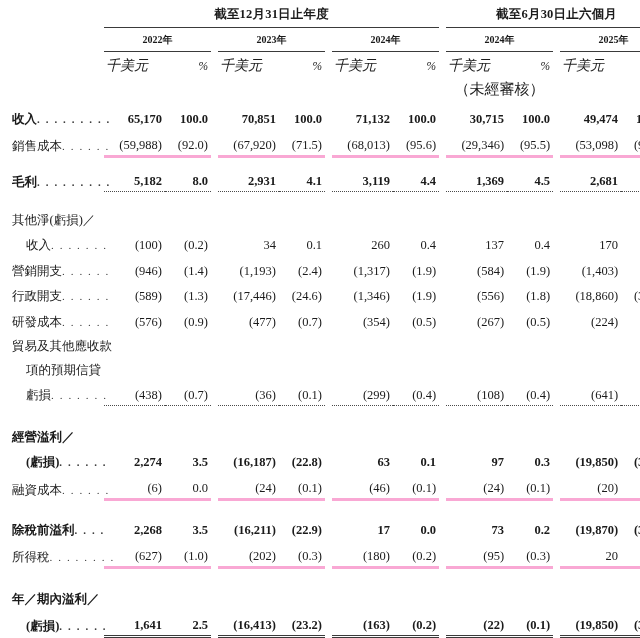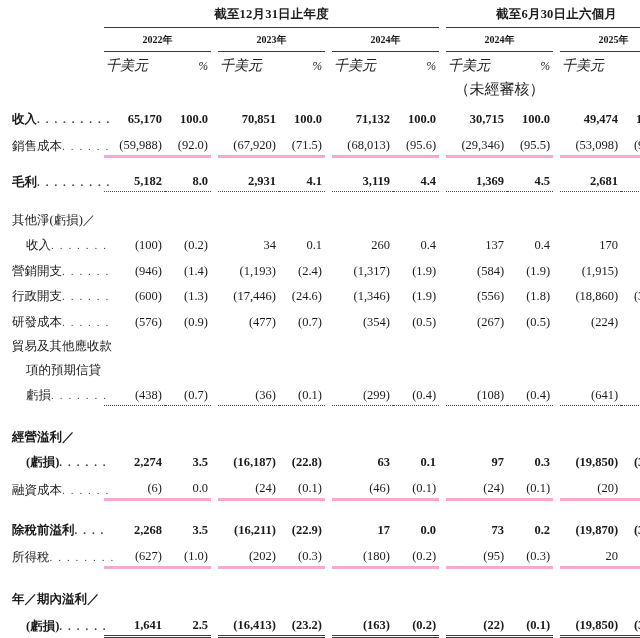--- a/index.html
+++ b/index.html
@@ -264,27 +264,27 @@
       <td></td>
       <td class="num">(1,193)</td>
       <td class="num">(2.4)</td>
       <td></td>
       <td class="num">(1,317)</td>
       <td class="num">(1.9)</td>
       <td></td>
       <td class="num">(584)</td>
       <td class="num">(1.9)</td>
       <td></td>
-      <td class="num">(1,915)</td>
+      <td class="num">(1,403)</td>
       <td class="num">(5.4)</td>
     </tr>
 
     <tr>
       <td class="lbl"><span>行政開支</span><span class="leader">. . . . . .</span></td>
-      <td class="num">(600)</td>
+      <td class="num">(589)</td>
       <td class="num">(1.3)</td>
       <td></td>
       <td class="num">(17,446)</td>
       <td class="num">(24.6)</td>
       <td></td>
       <td class="num">(1,346)</td>
       <td class="num">(1.9)</td>
       <td></td>
       <td class="num">(556)</td>
       <td class="num">(1.8)</td>

